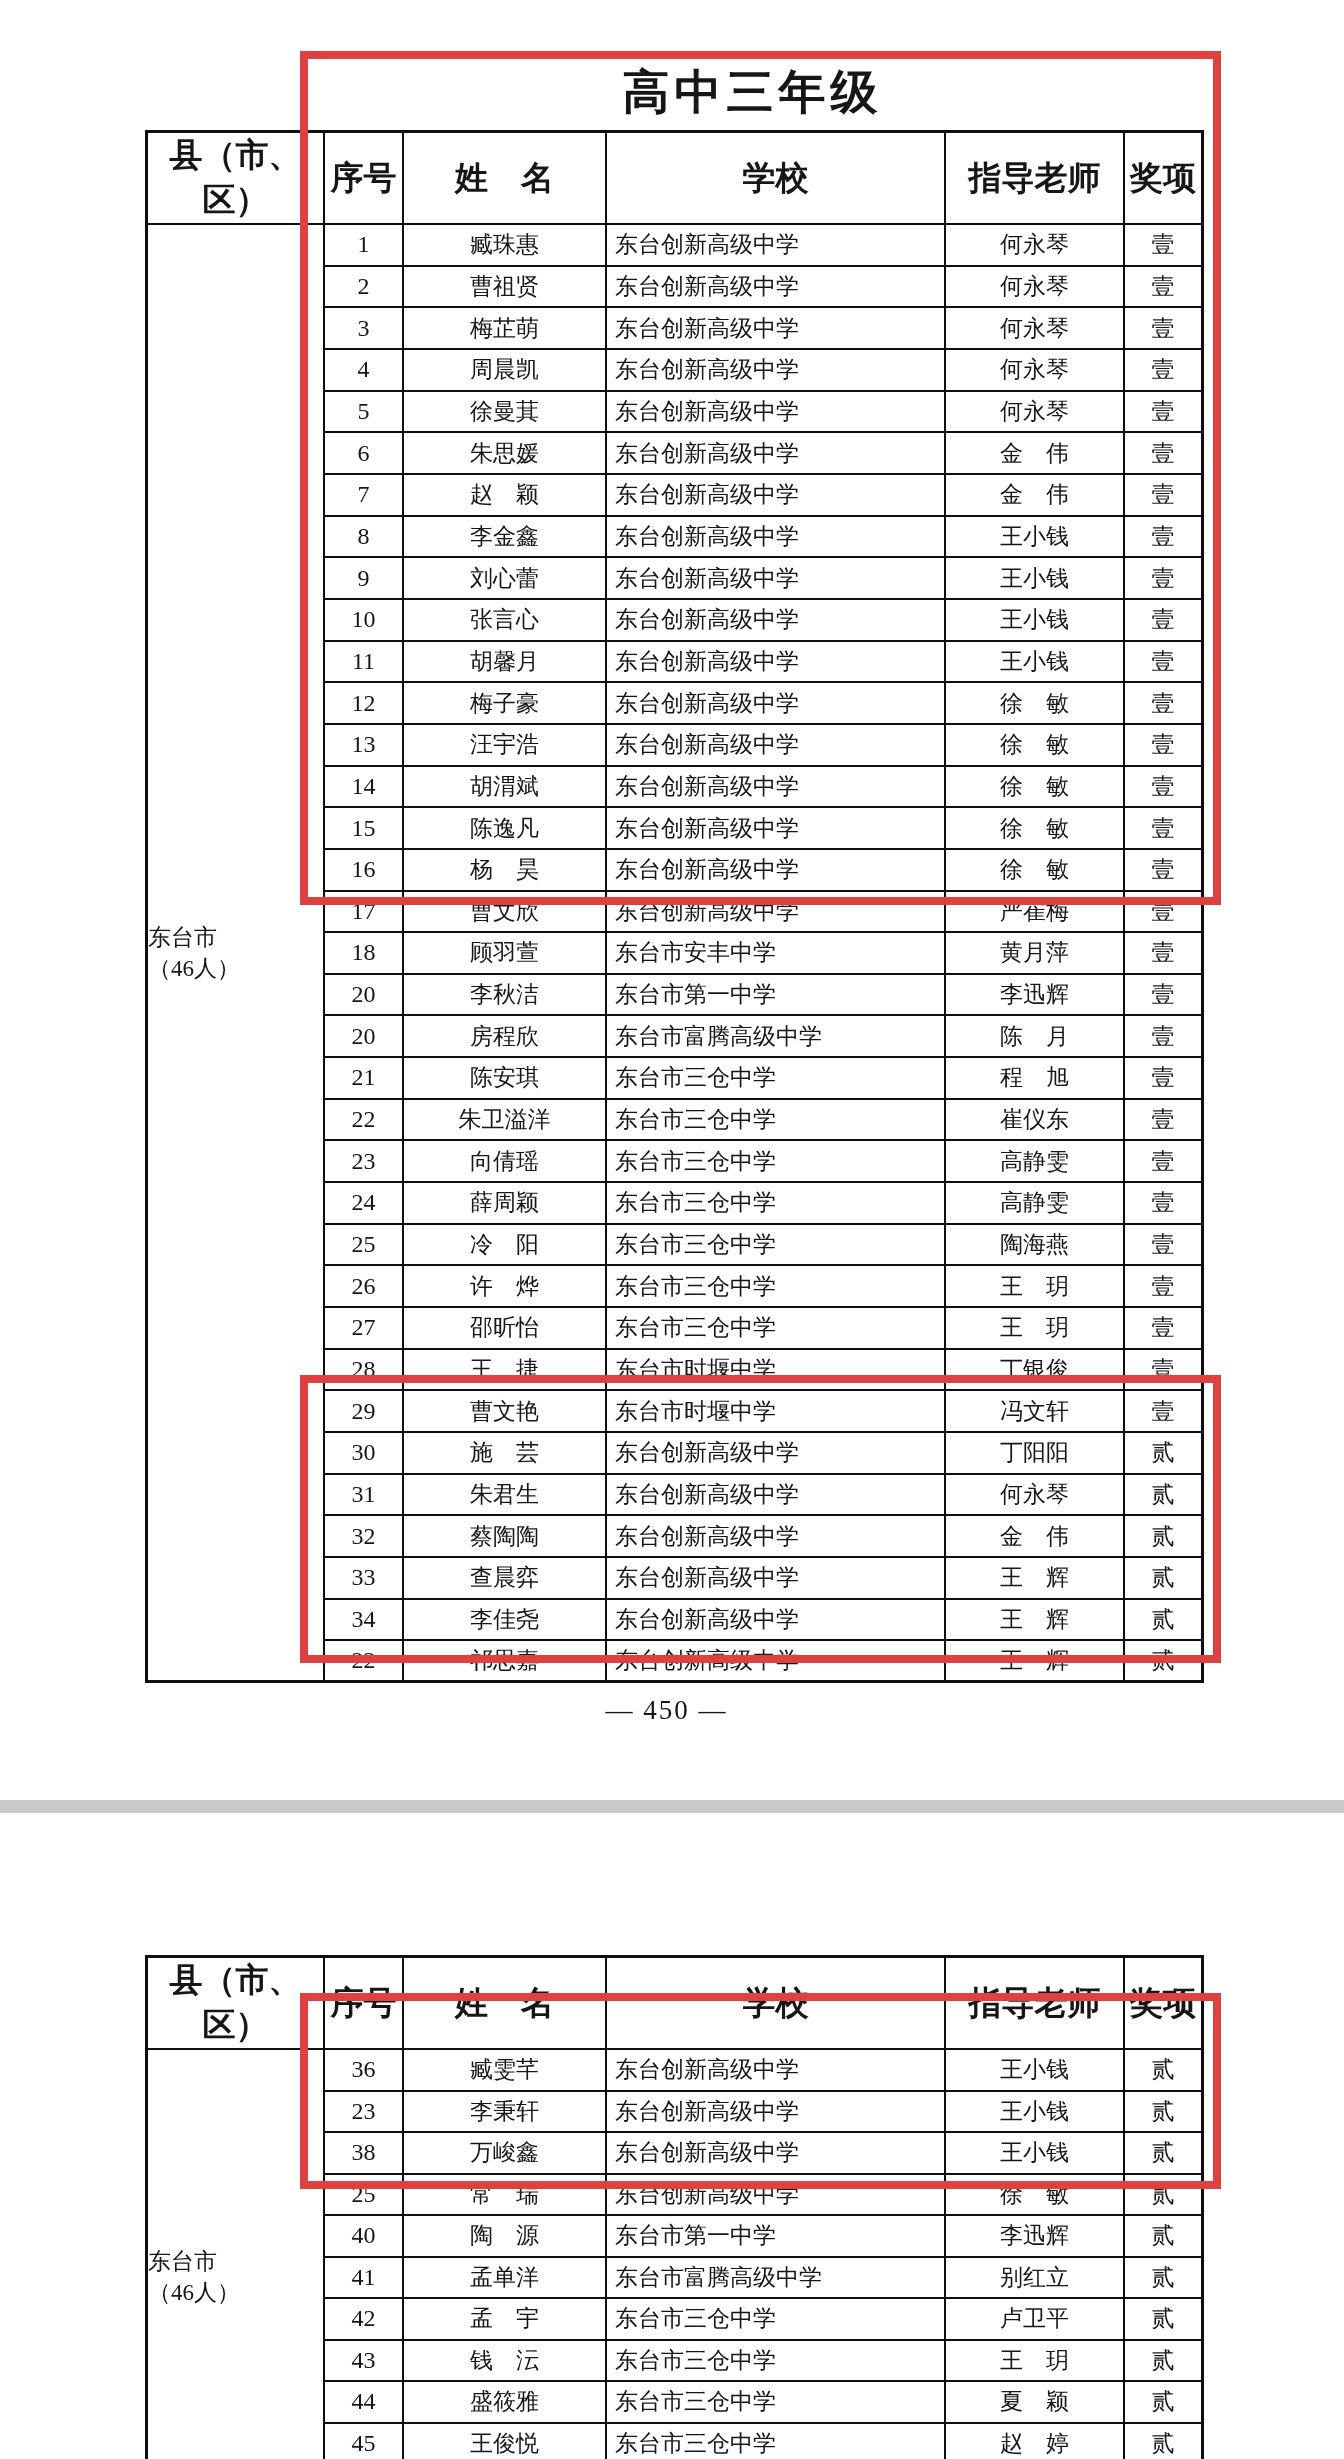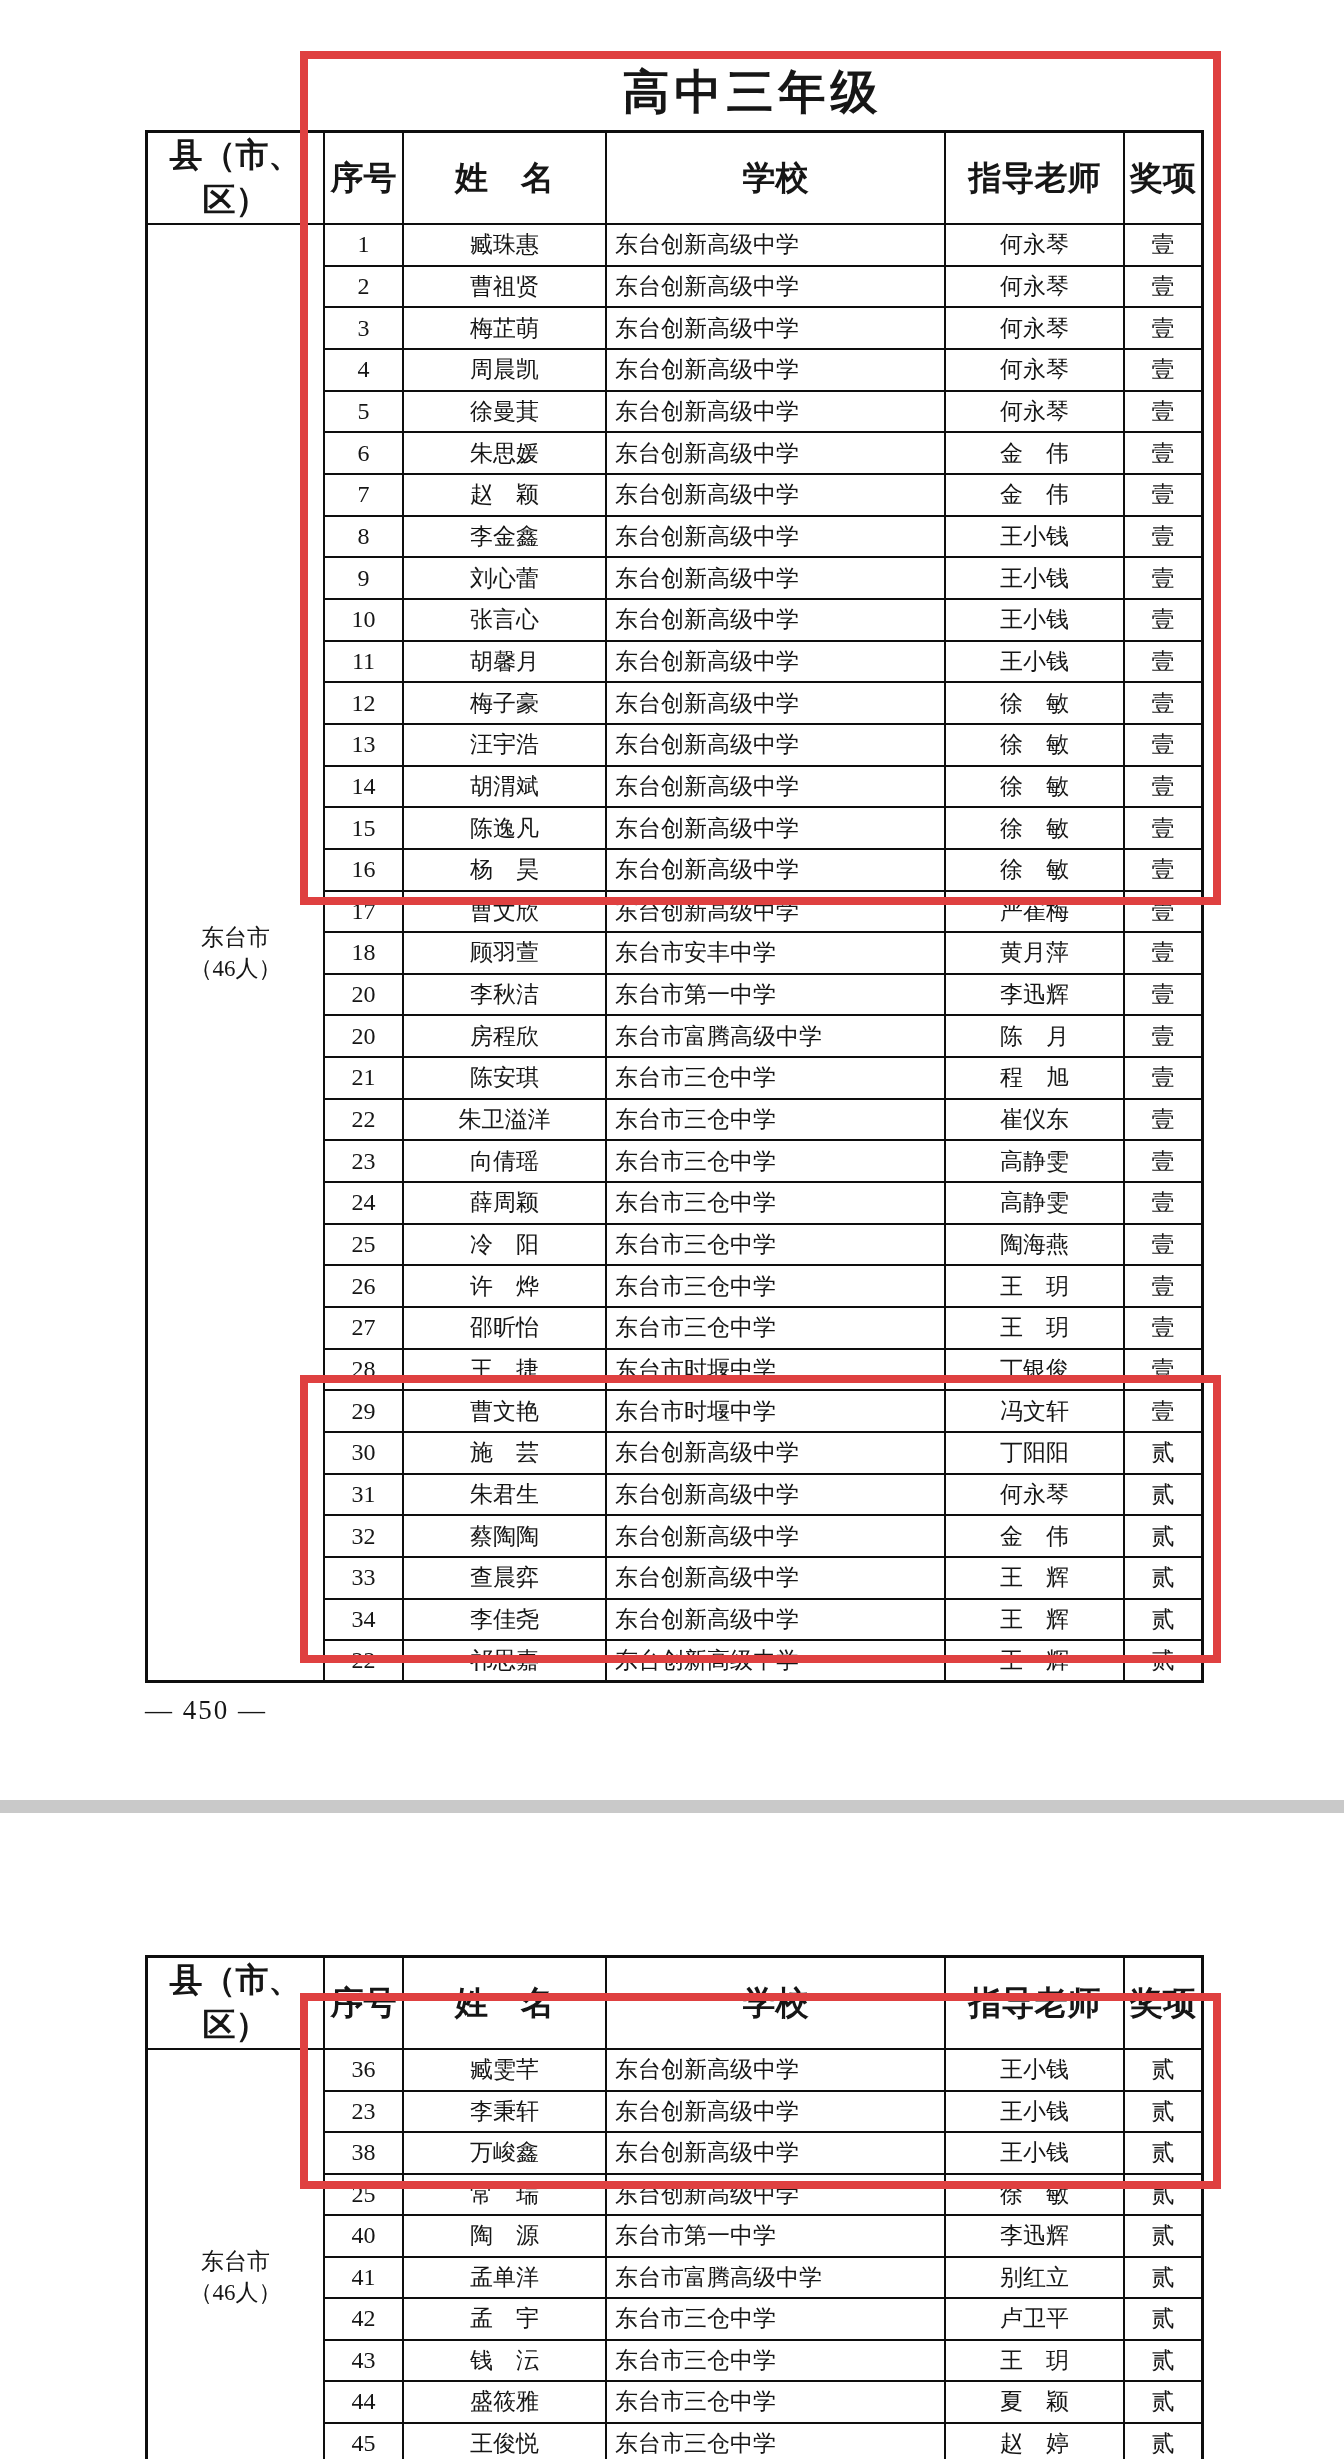--- a/index.html
+++ b/index.html
@@ -17,29 +17,29 @@
   #table1{ left:145px; top:130px; }
   #table2{ left:145px; top:1955px; }
   th,td{ border:2.4px solid #0e0e0e; overflow:hidden; }
   th{ height:44px; font-size:33px; font-weight:bold; text-align:center; padding:0; }
   #table1 tr.data{ height:41.66px; }
   #table2 tr.data{ height:41.5px; }
   td{ font-size:23px; padding:0; }
   td.num{ text-align:center; font-size:24px; }
   td.name,td.teacher,td.award{ text-align:center; }
   td.school{ text-align:left; padding-left:8px; }
-  td.region{ text-align:center; vertical-align:middle; line-height:31px; }
+  td.region{ text-align:left; vertical-align:middle; line-height:31px; }
   .c0{width:175px}.c1{width:77px}.c2{width:201px}.c3{width:337px}.c4{width:177px}.c5{width:76px}
   
   .redbox{ position:absolute; border:8px solid #df4040; background:transparent; z-index:5; }
   #redbox1{ left:300px; top:51px;   width:905px; height:838px; }
   #redbox2{ left:300px; top:1375px; width:905px; height:272px; }
   #redbox3{ left:300px; top:1993px; width:905px; height:180px; }
   
-  .page-number{ position:absolute; left:145px; top:1695px; width:1043px; font-size:27px; letter-spacing:2px; }
+  .page-number{ position:absolute; left:145px; top:1695px; width:1043px; text-align:center; font-size:27px; letter-spacing:2px; }
   
   .page-separator{ position:absolute; left:0; top:1800px; width:1344px; height:13px; background:#c9c9c9; }
 </style>
 </head>
 <body>
 
 <div class="canvas">
   <div class="doc-title">高中三年级</div>
 
   <table class="award" id="table1">

